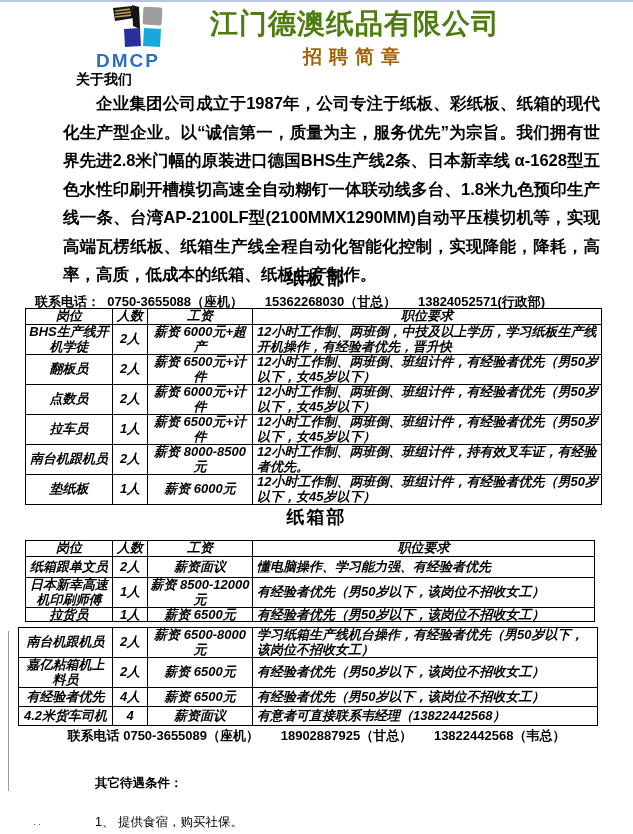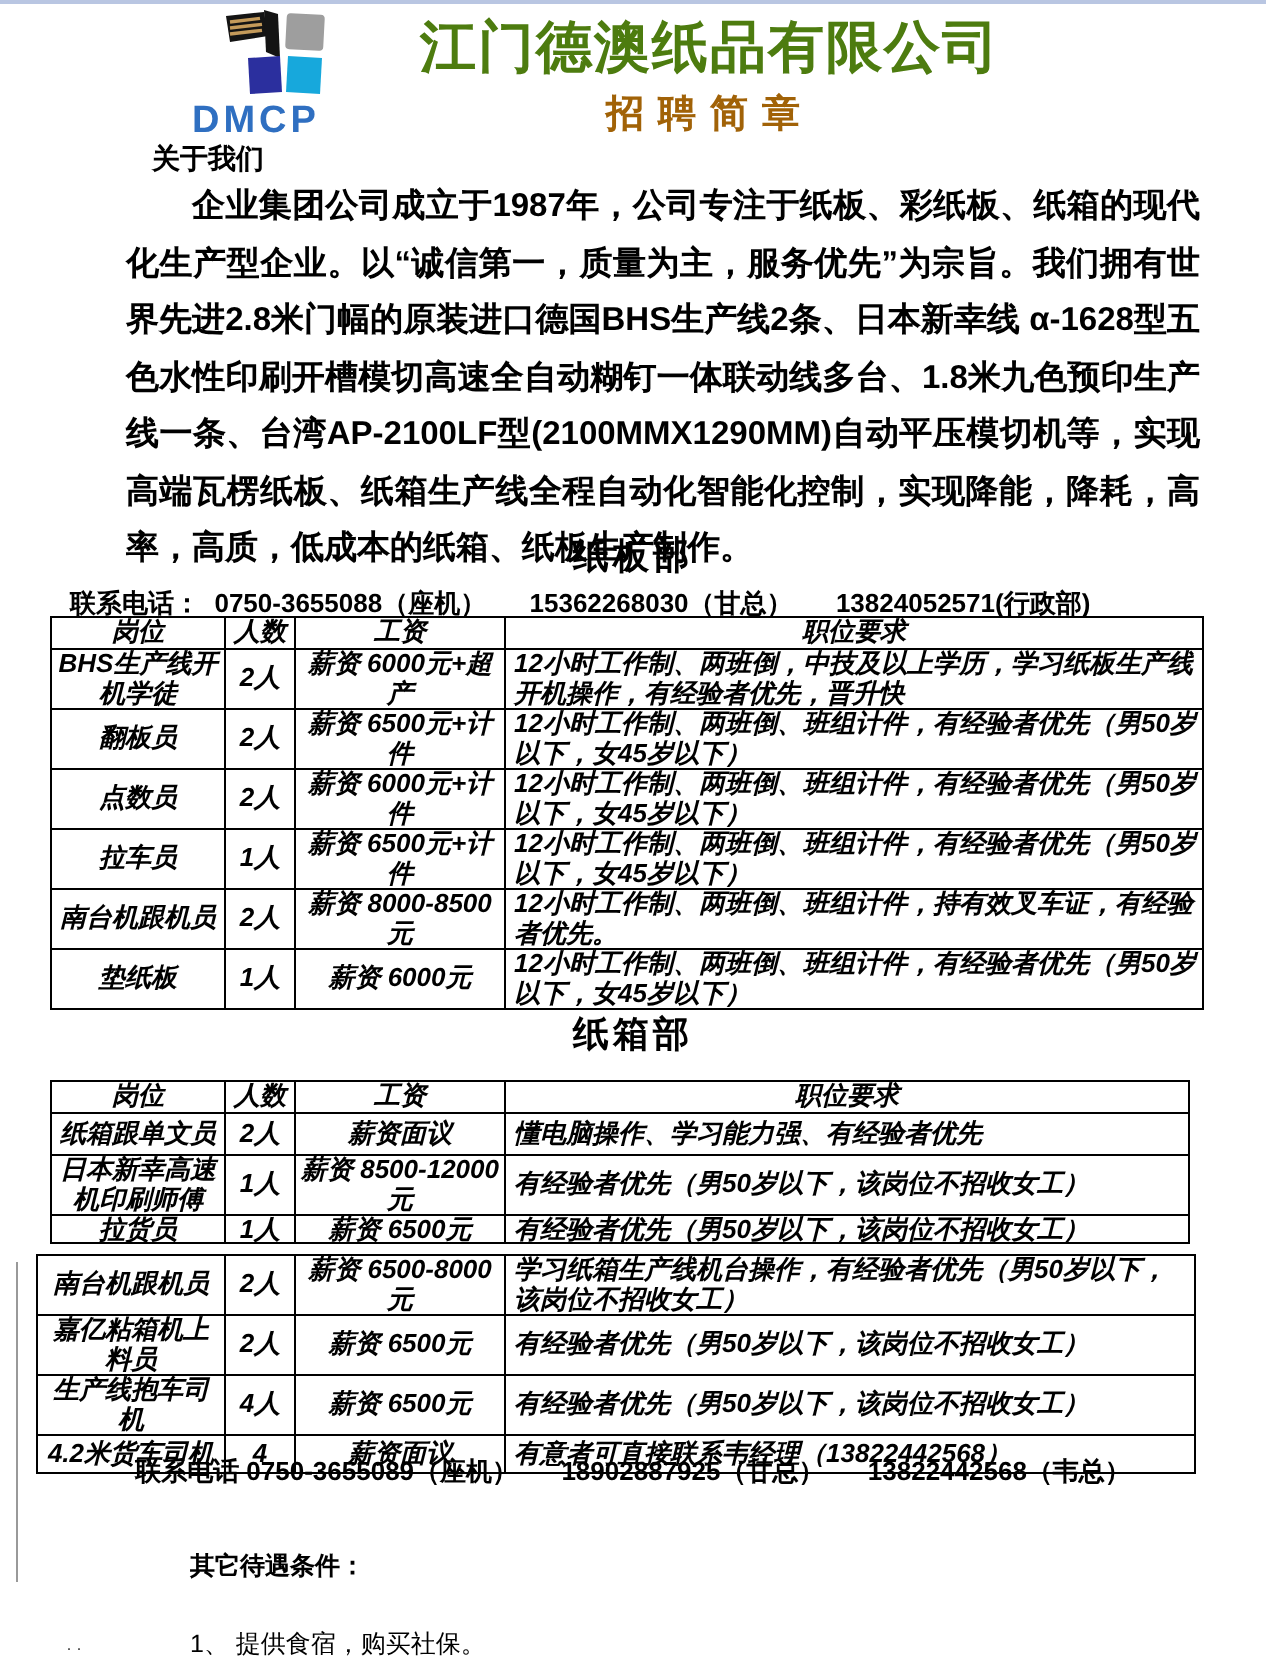--- a/index.html
+++ b/index.html
@@ -190,21 +190,21 @@
           <td class="c2">薪资 6500-8000元</td>
           <td class="c3">学习纸箱生产线机台操作，有经验者优先（男50岁以下，该岗位不招收女工）</td>
         </tr>
         <tr>
           <td class="c0">嘉亿粘箱机上料员</td>
           <td class="c1">2人</td>
           <td class="c2">薪资 6500元</td>
           <td class="c3">有经验者优先（男50岁以下，该岗位不招收女工）</td>
         </tr>
         <tr>
-          <td class="c0">生产线抱车司机</td>
+          <td class="c0">有经验者优先</td>
           <td class="c1">4人</td>
           <td class="c2">薪资 6500元</td>
           <td class="c3">有经验者优先（男50岁以下，该岗位不招收女工）</td>
         </tr>
         <tr>
           <td class="c0">4.2米货车司机</td>
           <td class="c1">4</td>
           <td class="c2">薪资面议</td>
           <td class="c3">有意者可直接联系韦经理（13822442568）</td>
         </tr>

